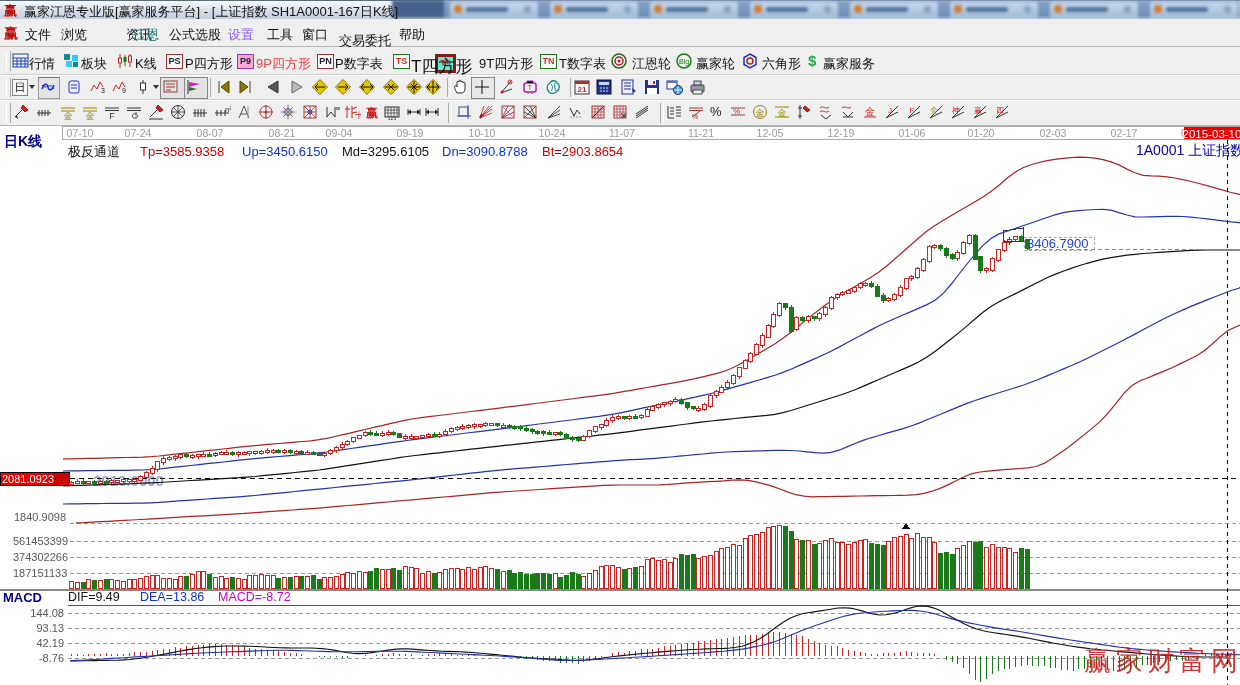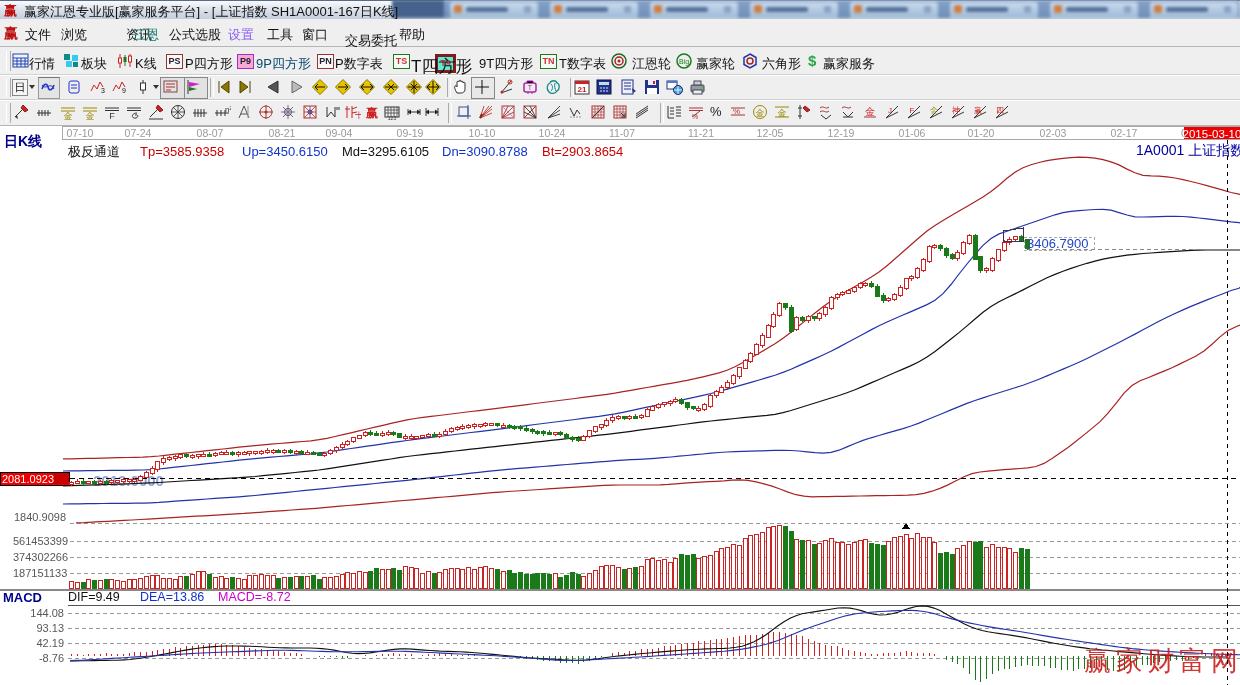--- a/index.html
+++ b/index.html
@@ -51,21 +51,21 @@
 <div class="abs" style="left:0;top:19px;width:1240px;height:28px;background:#efefef;border-bottom:1px solid #b5b5b5;box-sizing:border-box;"></div>
 <div class="abs" style="left:4px;top:25px;font-size:14px;font-weight:bold;color:#bb1111;">赢</div>
 <div class="abs" style="left:25px;top:26px;font-size:13px;color:#111;">文件</div>
 <div class="abs" style="left:61px;top:26px;font-size:13px;color:#111;">浏览</div>
 <div class="abs" style="left:94px;top:26px;font-size:13px;color:#111;margin-left:32px;">资讯</div>
 <div class="abs" style="left:133px;top:26px;font-size:13px;color:#0f766e;font-family:Liberation Mono, monospace;">江恩</div>
 <div class="abs" style="left:169px;top:26px;font-size:13px;color:#111;">公式选股</div>
 <div class="abs" style="left:228px;top:26px;font-size:13px;color:#8b5cf6;">设置</div>
 <div class="abs" style="left:267px;top:26px;font-size:13px;color:#111;">工具</div>
 <div class="abs" style="left:302px;top:26px;font-size:13px;color:#111;">窗口</div>
-<div class="abs" style="left:339px;top:32px;font-size:13px;color:#111;margin-left:6px;">交易委托</div>
+<div class="abs" style="left:339px;top:32px;font-size:13px;color:#111;">交易委托</div>
 <div class="abs" style="left:399px;top:26px;font-size:13px;color:#111;">帮助</div>
 <div class="abs" style="left:0;top:47px;width:1240px;height:28px;background:#efefef;border-bottom:1px solid #d0d0d0;box-sizing:border-box;"></div>
 <div class="abs" style="left:6px;top:51px;width:3px;height:20px;border-left:1px solid #fff;border-right:1px solid #aaa;"></div>
 <svg class="abs" style="left:12px;top:53px;" width="17" height="16" viewBox="0 0 17 16">
       <rect x="1" y="1" width="15" height="13" fill="#eef4ff" stroke="#2244aa"></rect>
       <path d="M1 5 H16 M1 8 H16 M1 11 H16 M5 5 V14 M9 5 V14 M13 5 V14" stroke="#2244aa" stroke-width="1"></path>
     </svg>
 <svg class="abs" style="left:63px;top:53px;" width="17" height="16" viewBox="0 0 17 16">
       <rect x="1" y="1" width="6" height="6" fill="#0e8a8a"></rect>
       <rect x="9" y="2" width="6" height="6" fill="#33ccee"></rect>
@@ -97,21 +97,21 @@
     </svg>
 <svg class="abs" style="left:742px;top:53px;" width="17" height="16" viewBox="0 0 17 16">
       <path d="M8 1 L14 4.5 L14 11.5 L8 15 L2 11.5 L2 4.5 Z" fill="none" stroke="#2233aa" stroke-width="1.5"></path>
       <circle cx="8" cy="8" r="3" fill="none" stroke="#aa2222" stroke-width="1.5"></circle>
     </svg>
 <div class="abs" style="left:808px;top:52px;font-size:15px;font-weight:bold;color:#22aa44;">$</div>
 <div class="abs" style="left:29px;top:55px;font-size:13px;color:#111;">行情</div>
 <div class="abs" style="left:81px;top:55px;font-size:13px;color:#111;">板块</div>
 <div class="abs" style="left:135px;top:55px;font-size:13px;color:#111;">K线</div>
 <div class="abs" style="left:185px;top:55px;font-size:13px;color:#111;">P四方形</div>
-<div class="abs" style="left:256px;top:55px;font-size:13px;color:#0c4a6e;">9P四方形</div>
+<div class="abs" style="left:256px;top:55px;font-size:13px;color:#ef4444;">9P四方形</div>
 <div class="abs" style="left:335px;top:55px;font-size:13px;color:#111;">P数字表</div>
 <div class="abs" style="left:411px;top:55px;font-size:17px;color:#111;">T四方形</div>
 <div class="abs" style="left:479px;top:55px;font-size:13px;color:#111;">9T四方形</div>
 <div class="abs" style="left:559px;top:55px;font-size:13px;color:#111;">T数字表</div>
 <div class="abs" style="left:632px;top:55px;font-size:13px;color:#111;">江恩轮</div>
 <div class="abs" style="left:696px;top:55px;font-size:13px;color:#111;">赢家轮</div>
 <div class="abs" style="left:762px;top:55px;font-size:13px;color:#111;">六角形</div>
 <div class="abs" style="left:823px;top:55px;font-size:13px;color:#111;">赢家服务</div>
 <div class="abs" style="left:0;top:75px;width:1240px;height:25px;background:#efefef;border-top:1px solid #fff;border-bottom:1px solid #d0d0d0;box-sizing:border-box;"></div>
 <div class="abs" style="left:6px;top:78px;width:3px;height:19px;border-left:1px solid #fff;border-right:1px solid #aaa;"></div>

